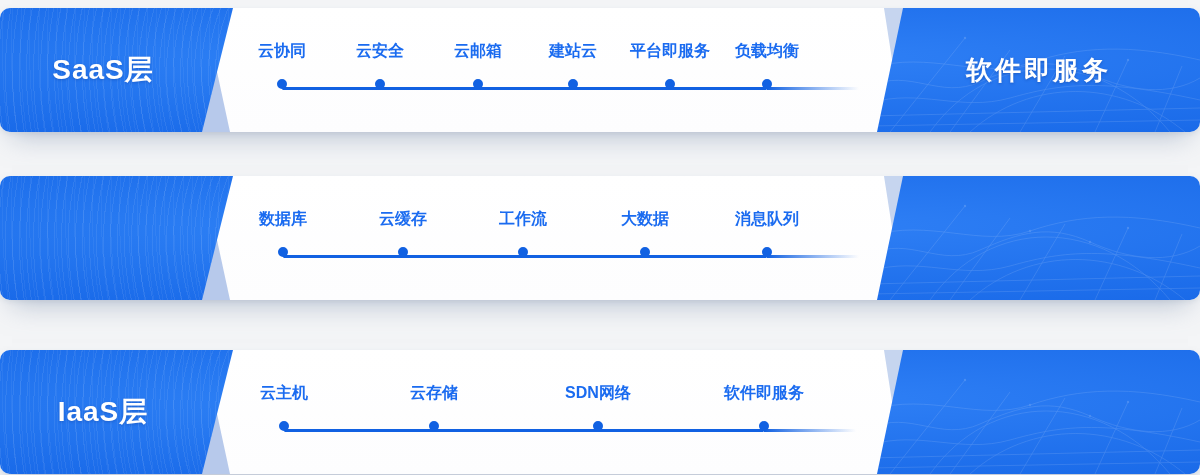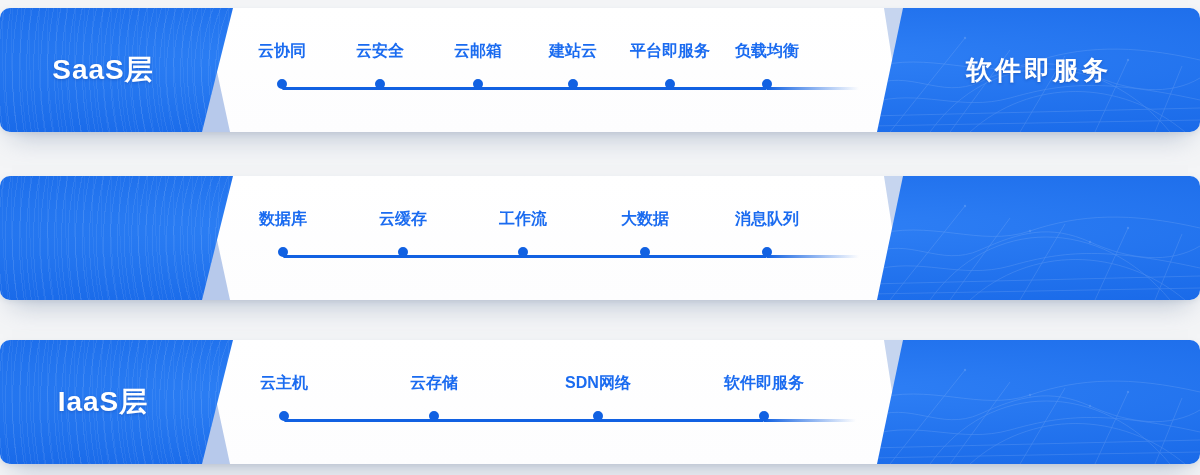--- a/index.html
+++ b/index.html
@@ -16,21 +16,21 @@
     overflow:hidden;
   }
   .stage{position:relative;width:1200px;height:475px;}
   .band{
     position:absolute;left:0;width:1200px;height:124px;
     background:linear-gradient(#ffffff,#fdfdfe);
     border-radius:10px;
     overflow:hidden;
     box-shadow:0 16px 26px -12px rgba(120,140,170,.5), 0 2px 5px rgba(150,160,180,.18);
   }
-  .band-0{top:8px;} .band-1{top:176px;} .band-2{top:340px;}
+  .band-0{top:8px;} .band-1{top:176px;} .band-2{top:350px;}
 
   
   .left-sliver{
     position:absolute;inset:0;
     clip-path:polygon(215px 44%, 230px 100%, 197px 100%);
     background:var(--sliver);
   }
   .left-shape{
     position:absolute;inset:0;
     clip-path:polygon(0 0, 233px 0, 202px 100%, 0 100%);

